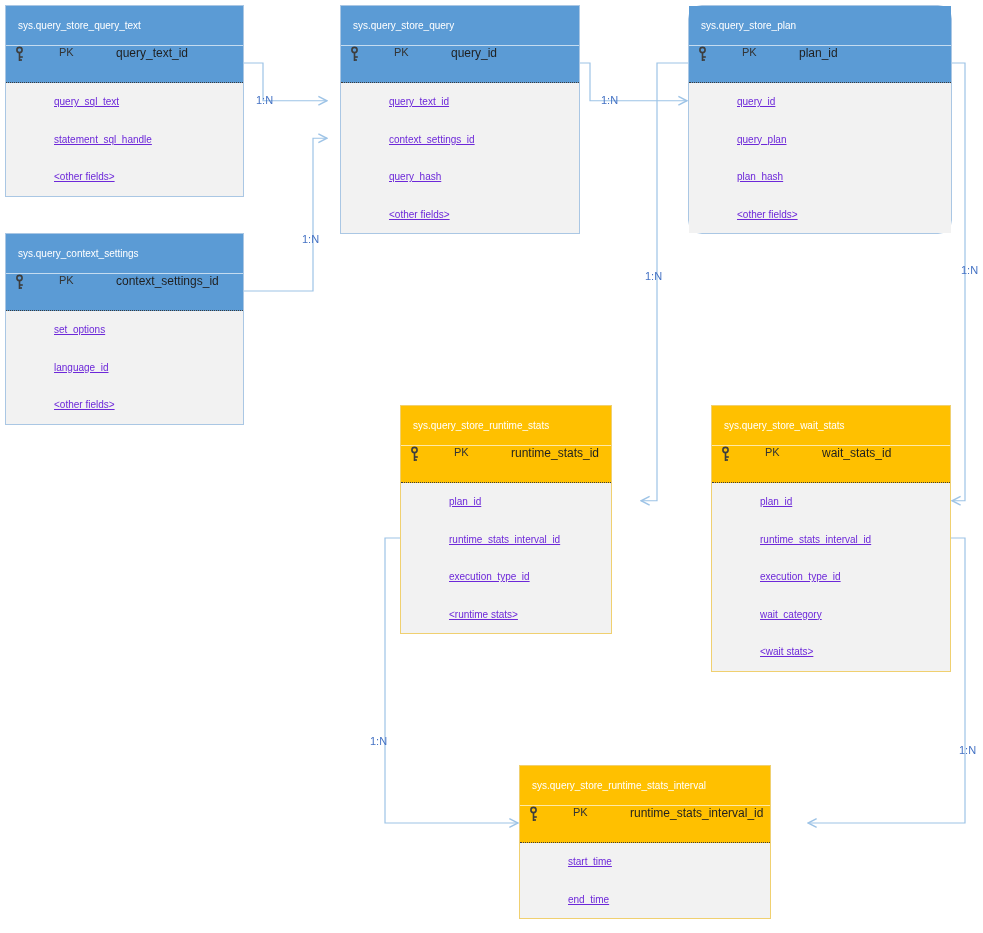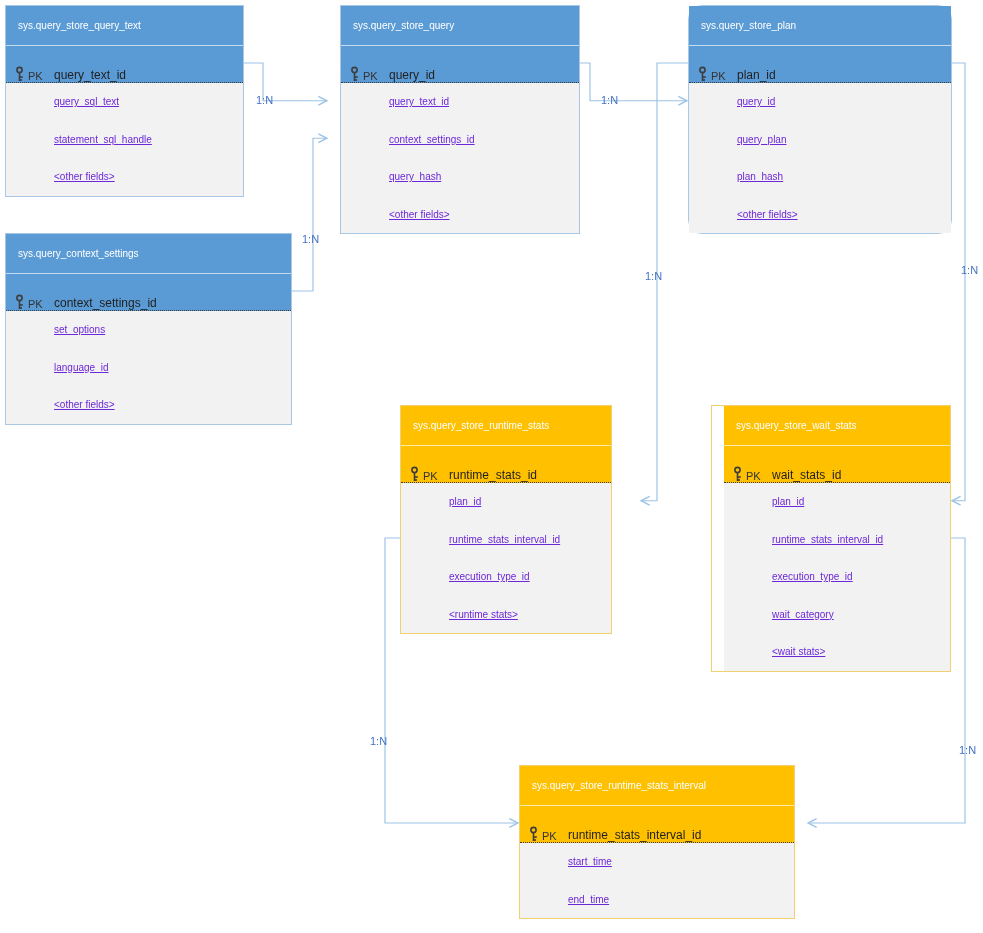--- a/index.html
+++ b/index.html
@@ -21,23 +21,24 @@
   .t-header {
     height:39px; line-height:39px;
     color:#ffffff; font-size:10px;
     padding-left:12px;
     white-space:nowrap; overflow:hidden;
   }
   .table.blue .t-header,   .table.blue .t-pk   { background:#5b9bd5; }
   .table.orange .t-header, .table.orange .t-pk { background:#ffc000; }
   .t-pk {
     height:38px;
-    display:flex; align-items:flex-end;
+    display:flex; align-items:flex-start;
     border-top:1px solid rgba(255,255,255,0.65);
     border-bottom:1px dotted #3b3b3b;
+    gap:31px;
   }
   .key-ic { display:inline-flex; margin-left:7px; }
   .pk-lbl { font-size:11px; color:#333333; margin-left:2px; width:17px; }
   .pk-field { font-size:12px; color:#1f1f1f; margin-left:9px; white-space:nowrap; }
   .t-row {
     height:37.5px; line-height:37.5px;
     background:#f2f2f2;
     color:#6d28d9; font-size:10px;
     padding-left:48px;
     white-space:nowrap; overflow:hidden;text-decoration:underline;
@@ -124,21 +125,21 @@
         </span>
       <span class="pk-lbl">PK</span>
       <span class="pk-field">plan_id</span>
     </div>
     <div class="t-row">query_id</div>
     <div class="t-row">query_plan</div>
     <div class="t-row">plan_hash</div>
     <div class="t-row">&lt;other fields&gt;</div>
   </div>
 
-  <div class="table blue" style="left:5px; top:233px; width:287px;">
+  <div class="table blue" style="left:5px; top:233px; width:239px;">
     <div class="t-header">sys.query_context_settings</div>
     <div class="t-pk">
       <span class="key-ic">
           <svg width="13" height="16" viewBox="0 0 13 16">
             <circle cx="6.5" cy="4" r="2.6" fill="none" stroke="#3d3d3d" stroke-width="1.6"></circle>
             <line x1="6.5" y1="6.6" x2="6.5" y2="15" stroke="#3d3d3d" stroke-width="1.6"></line>
             <line x1="6.5" y1="11" x2="9.8" y2="11" stroke="#3d3d3d" stroke-width="1.6"></line>
             <line x1="6.5" y1="14" x2="9" y2="14" stroke="#3d3d3d" stroke-width="1.6"></line>
           </svg>
         </span>
@@ -163,42 +164,42 @@
         </span>
       <span class="pk-lbl">PK</span>
       <span class="pk-field">runtime_stats_id</span>
     </div>
     <div class="t-row">plan_id</div>
     <div class="t-row">runtime_stats_interval_id</div>
     <div class="t-row">execution_type_id</div>
     <div class="t-row">&lt;runtime stats&gt;</div>
   </div>
 
-  <div class="table orange" style="left:711px; top:405px; width:240px;padding-left:12px;">
+  <div class="table orange" style="left:711px; top:405px; width:240px;">
     <div class="t-header">sys.query_store_wait_stats</div>
     <div class="t-pk">
       <span class="key-ic">
           <svg width="13" height="16" viewBox="0 0 13 16">
             <circle cx="6.5" cy="4" r="2.6" fill="none" stroke="#3d3d3d" stroke-width="1.6"></circle>
             <line x1="6.5" y1="6.6" x2="6.5" y2="15" stroke="#3d3d3d" stroke-width="1.6"></line>
             <line x1="6.5" y1="11" x2="9.8" y2="11" stroke="#3d3d3d" stroke-width="1.6"></line>
             <line x1="6.5" y1="14" x2="9" y2="14" stroke="#3d3d3d" stroke-width="1.6"></line>
           </svg>
         </span>
       <span class="pk-lbl">PK</span>
       <span class="pk-field">wait_stats_id</span>
     </div>
     <div class="t-row">plan_id</div>
     <div class="t-row">runtime_stats_interval_id</div>
     <div class="t-row">execution_type_id</div>
     <div class="t-row">wait_category</div>
     <div class="t-row">&lt;wait stats&gt;</div>
   </div>
 
-  <div class="table orange" style="left:519px; top:765px; width:276px;">
+  <div class="table orange" style="left:519px; top:765px; width:252px;">
     <div class="t-header">sys.query_store_runtime_stats_interval</div>
     <div class="t-pk">
       <span class="key-ic">
           <svg width="13" height="16" viewBox="0 0 13 16">
             <circle cx="6.5" cy="4" r="2.6" fill="none" stroke="#3d3d3d" stroke-width="1.6"></circle>
             <line x1="6.5" y1="6.6" x2="6.5" y2="15" stroke="#3d3d3d" stroke-width="1.6"></line>
             <line x1="6.5" y1="11" x2="9.8" y2="11" stroke="#3d3d3d" stroke-width="1.6"></line>
             <line x1="6.5" y1="14" x2="9" y2="14" stroke="#3d3d3d" stroke-width="1.6"></line>
           </svg>
         </span>

